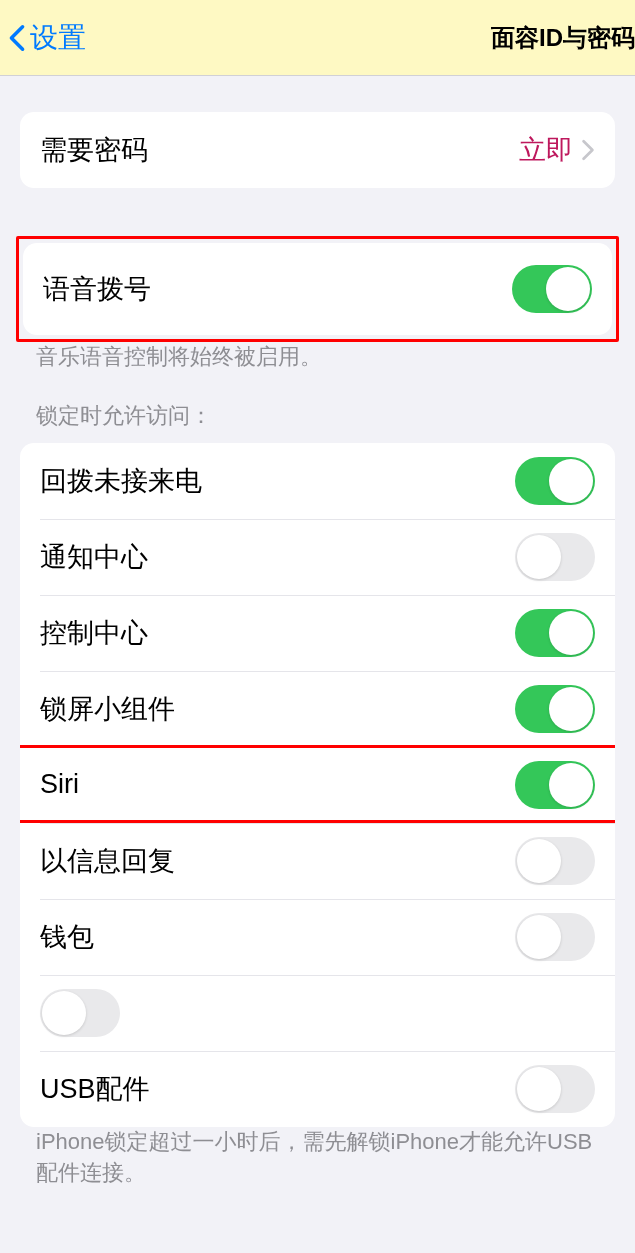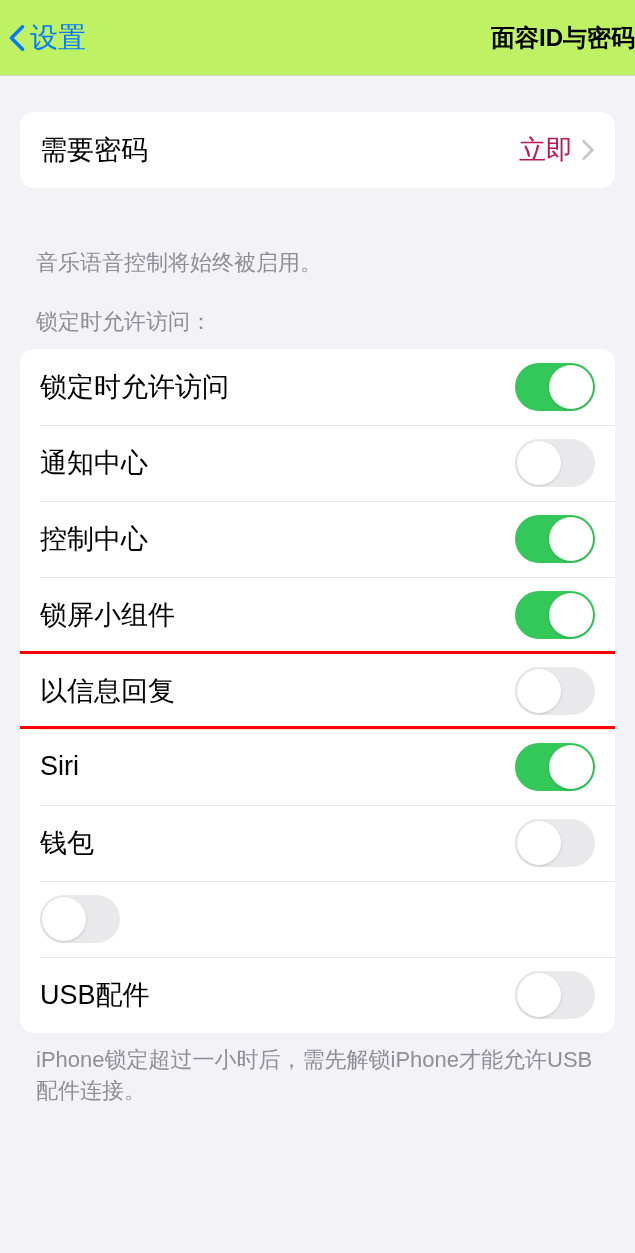--- a/index.html
+++ b/index.html
@@ -8,21 +8,21 @@
       padding: 0;
     }
     body {
       font-family: -apple-system, BlinkMacSystemFont, "PingFang SC", "Helvetica Neue", sans-serif;
       background: #f2f2f7;
       width: 635px;
       height: 1253px;
       overflow: hidden;
     }
     .header {
-      background: #bef264;
+      background: #fef9c3;
       height: 76px;
       display: flex;
       align-items: center;
       position: relative;
       border-bottom: 1px solid #d1d1d6;
     }
     .back-button {
       display: flex;
       align-items: center;
       position: absolute;
@@ -109,21 +109,21 @@
       top: 2px;
       box-shadow: 0 1px 3px rgba(0,0,0,0.15);
     }
     .toggle.on .toggle-knob {
       right: 2px;
     }
     .toggle.off .toggle-knob {
       left: 2px;
     }
     .footer-text {
-      padding: 12px 36px 0 36px;
+      padding: 0 36px 0 36px;
       font-size: 22px;
       color: #8e8e93;
       line-height: 1.4;
     }
     .section-header {
       padding: 28px 36px 12px 36px;
       font-size: 22px;
       color: #8e8e93;
     }
     .highlight-box {
@@ -164,63 +164,73 @@
       <div class="row-label">需要密码</div>
       <div class="row-value">立即</div>
       <svg class="chevron-right" viewBox="0 0 12 20" fill="none" stroke="#c7c7cc" stroke-width="2.5" stroke-linecap="round" stroke-linejoin="round">
         <polyline points="2,2 10,10 2,18"></polyline>
       </svg>
     </div>
   </div>
 
   <div style="height: 48px;"></div>
 
+  <div class="highlight-box">
+    <div class="group">
+      <div class="row" style="min-height: 92px;">
+        <div class="row-label">语音拨号</div>
+        <div class="toggle on">
+          <div class="toggle-knob"></div>
+        </div>
+      </div>
+    </div>
+  </div>
 
   <div class="footer-text">音乐语音控制将始终被启用。</div>
 
   <div class="section-header">锁定时允许访问：</div>
 
   <div class="group" id="locked-access-group" style="position: relative;">
       <div class="row">
-        <div class="row-label">锁定时允许访问</div>
+        <div class="row-label">回拨未接来电</div>
         <div class="toggle on">
           <div class="toggle-knob"></div>
         </div>
       </div>
       <div class="row">
         <div class="row-label">通知中心</div>
         <div class="toggle off">
           <div class="toggle-knob"></div>
         </div>
       </div>
       <div class="row">
         <div class="row-label">控制中心</div>
         <div class="toggle on">
           <div class="toggle-knob"></div>
         </div>
       </div>
       <div class="row">
         <div class="row-label">锁屏小组件</div>
         <div class="toggle on">
-          <div class="toggle-knob"></div>
-        </div>
-      </div>
-      <div class="row">
-        <div class="row-label">以信息回复</div>
-        <div class="toggle off">
           <div class="toggle-knob"></div>
         </div>
       </div>
       <div class="row" id="siri-row">
         <div class="row-label">Siri</div>
         <div class="toggle on">
           <div class="toggle-knob"></div>
         </div>
       </div>
       <div class="row">
+        <div class="row-label">以信息回复</div>
+        <div class="toggle off">
+          <div class="toggle-knob"></div>
+        </div>
+      </div>
+      <div class="row">
         <div class="row-label">钱包</div>
         <div class="toggle off">
           <div class="toggle-knob"></div>
         </div>
       </div>
       <div class="row">
         <div class="toggle off">
           <div class="toggle-knob"></div>
         </div>
       </div>

